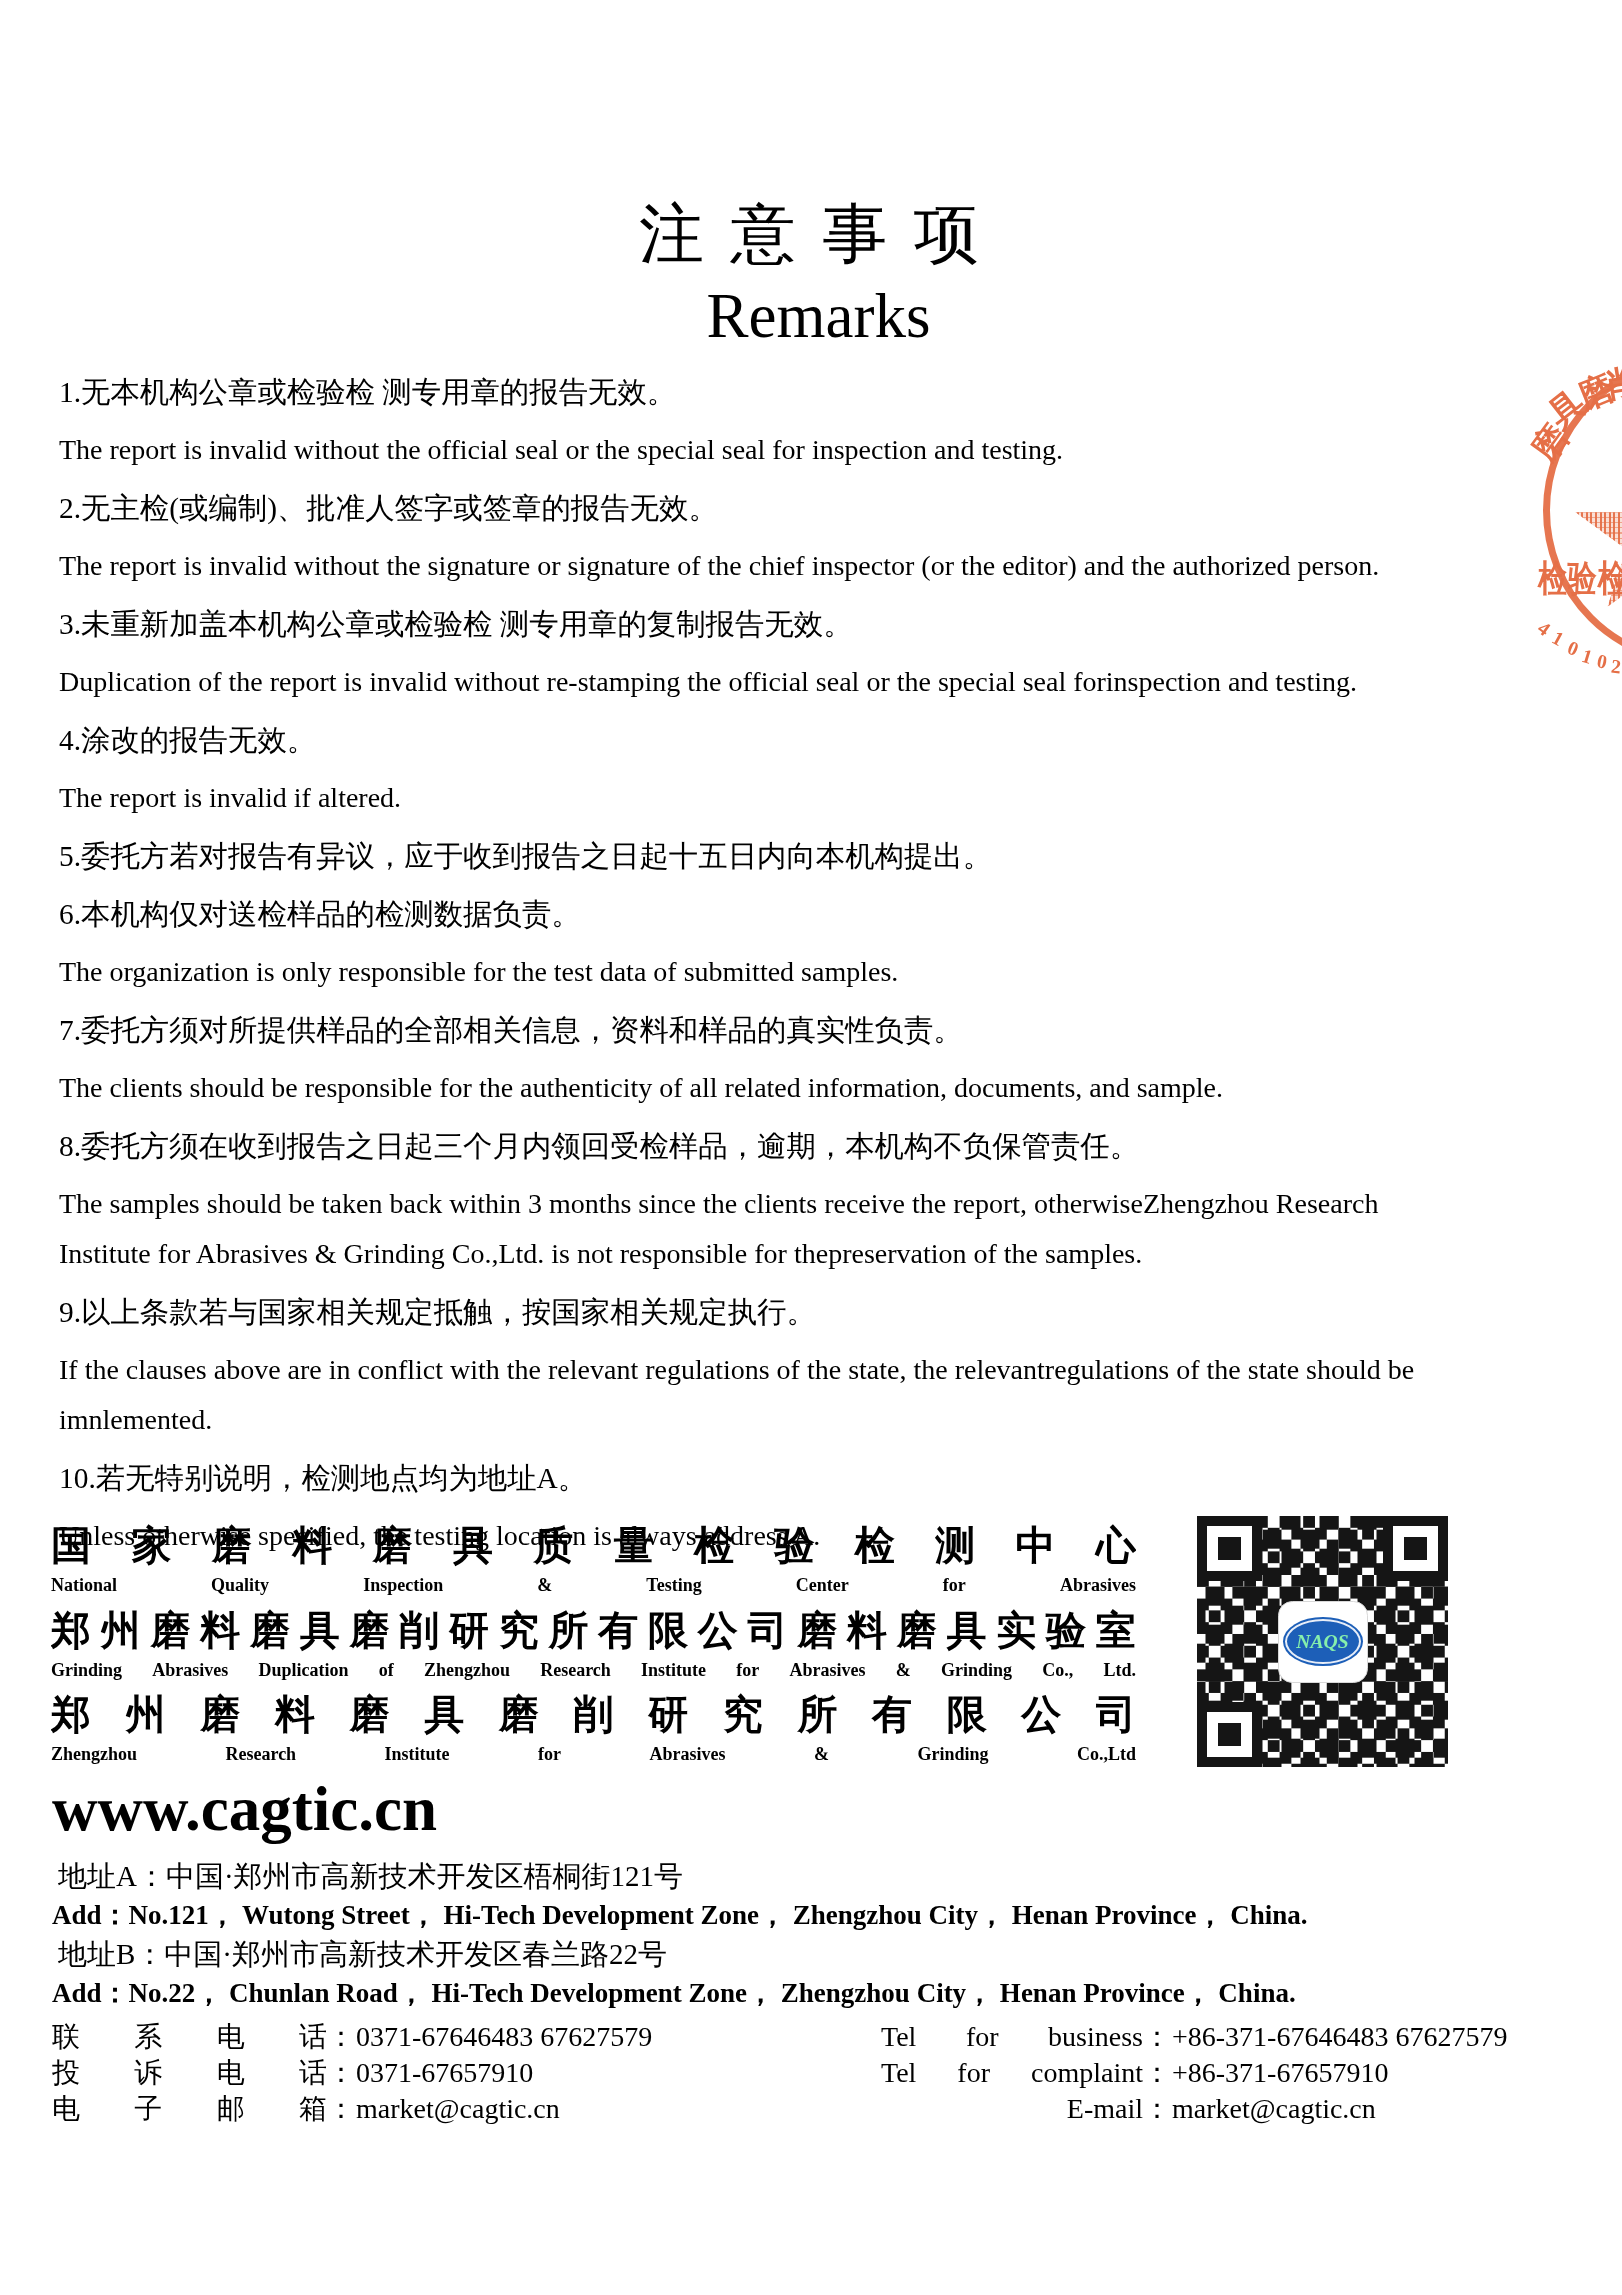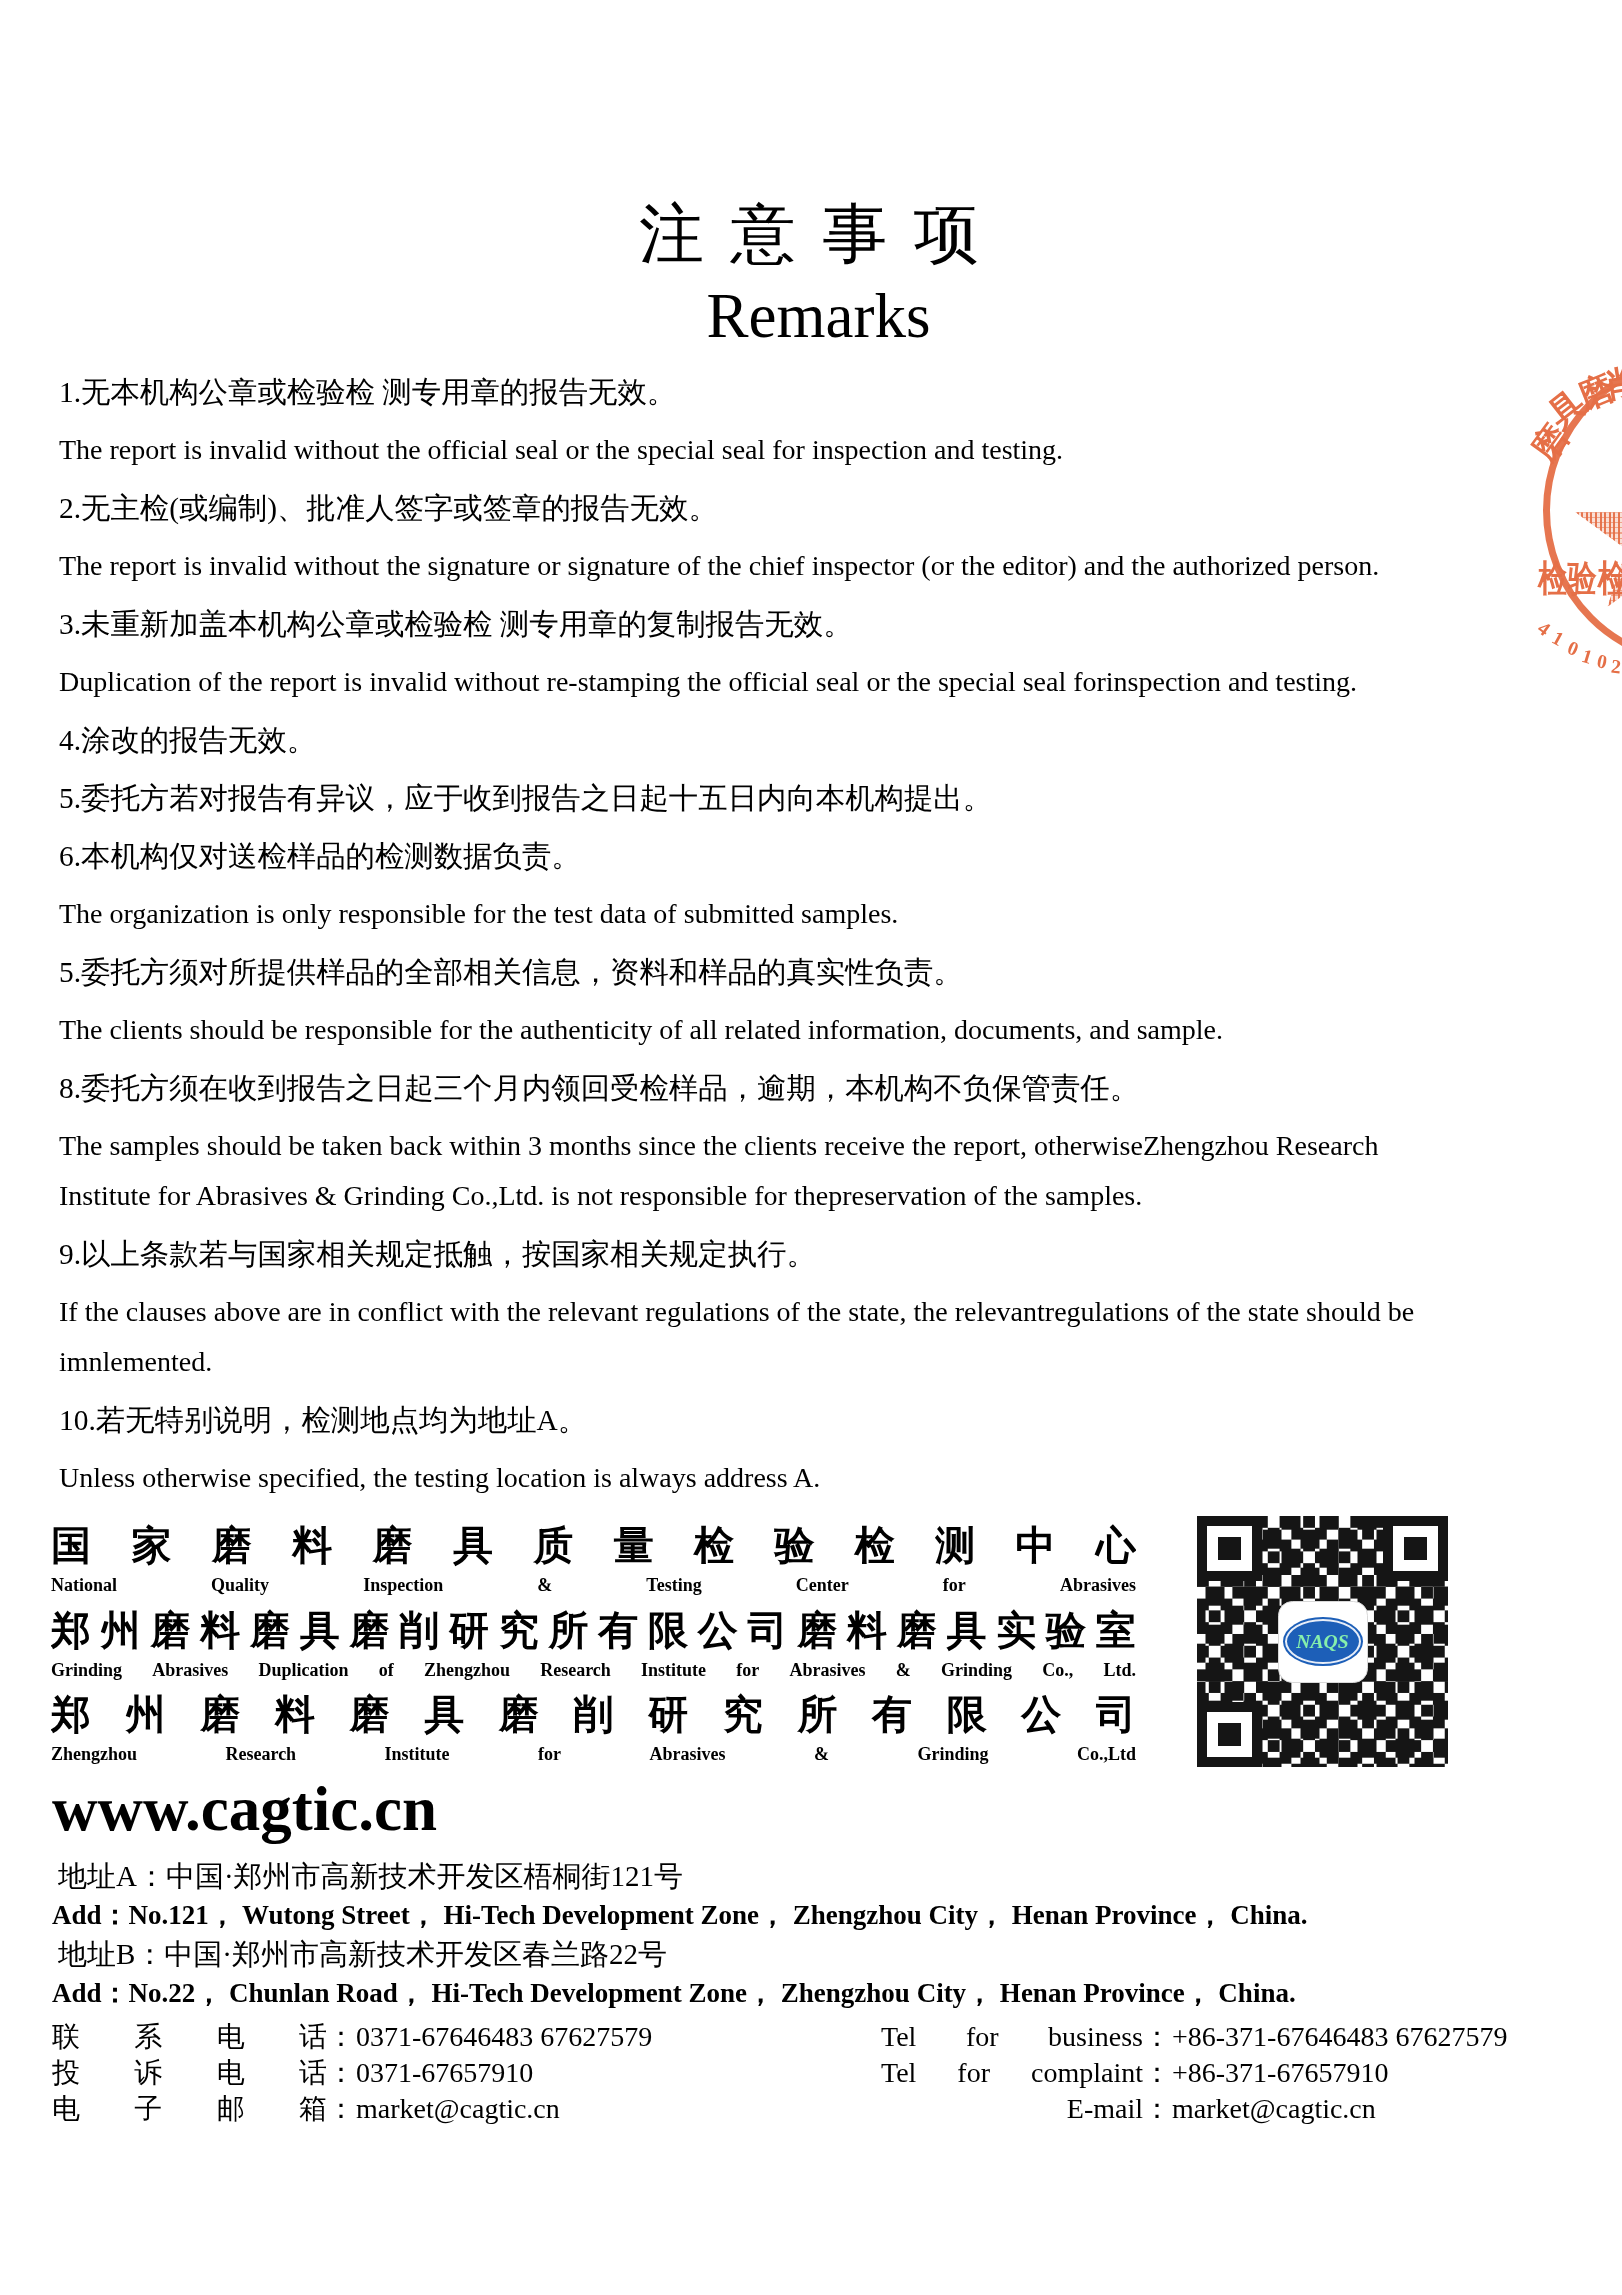--- a/index.html
+++ b/index.html
@@ -90,24 +90,25 @@
   <div class="title-en">Remarks</div>
 
   <div class="remarks">
     <p class="cn">1.无本机构公章或检验检 测专用章的报告无效。</p>
     <p class="en">The report is invalid without the official seal or the special seal for inspection and testing.</p>
     <p class="cn">2.无主检(或编制)、批准人签字或签章的报告无效。</p>
     <p class="en">The report is invalid without the signature or signature of the chief inspector (or the editor) and the authorized person.</p>
     <p class="cn">3.未重新加盖本机构公章或检验检 测专用章的复制报告无效。</p>
     <p class="en">Duplication of the report is invalid without re-stamping the official seal or the special seal forinspection and testing.</p>
     <p class="cn">4.涂改的报告无效。</p>
+    <p class="en">The report is invalid if altered.</p>
     <p class="cn">5.委托方若对报告有异议，应于收到报告之日起十五日内向本机构提出。</p>
     <p class="cn">6.本机构仅对送检样品的检测数据负责。</p>
     <p class="en">The organization is only responsible for the test data of submitted samples.</p>
-    <p class="cn">5.委托方须对所提供样品的全部相关信息，资料和样品的真实性负责。</p>
+    <p class="cn">7.委托方须对所提供样品的全部相关信息，资料和样品的真实性负责。</p>
     <p class="en">The clients should be responsible for the authenticity of all related information, documents, and sample.</p>
     <p class="cn">8.委托方须在收到报告之日起三个月内领回受检样品，逾期，本机构不负保管责任。</p>
     <p class="en">The samples should be taken back within 3 months since the clients receive the report, otherwiseZhengzhou Research
 Institute for Abrasives &amp; Grinding Co.,Ltd. is not responsible for thepreservation of the samples.</p>
     <p class="cn">9.以上条款若与国家相关规定抵触，按国家相关规定执行。</p>
     <p class="en">If the clauses above are in conflict with the relevant regulations of the state, the relevantregulations of the state should be
 imnlemented.</p>
     <p class="cn">10.若无特别说明，检测地点均为地址A。</p>
     <p class="en">Unless otherwise specified, the testing location is always address A.</p>
   </div>

